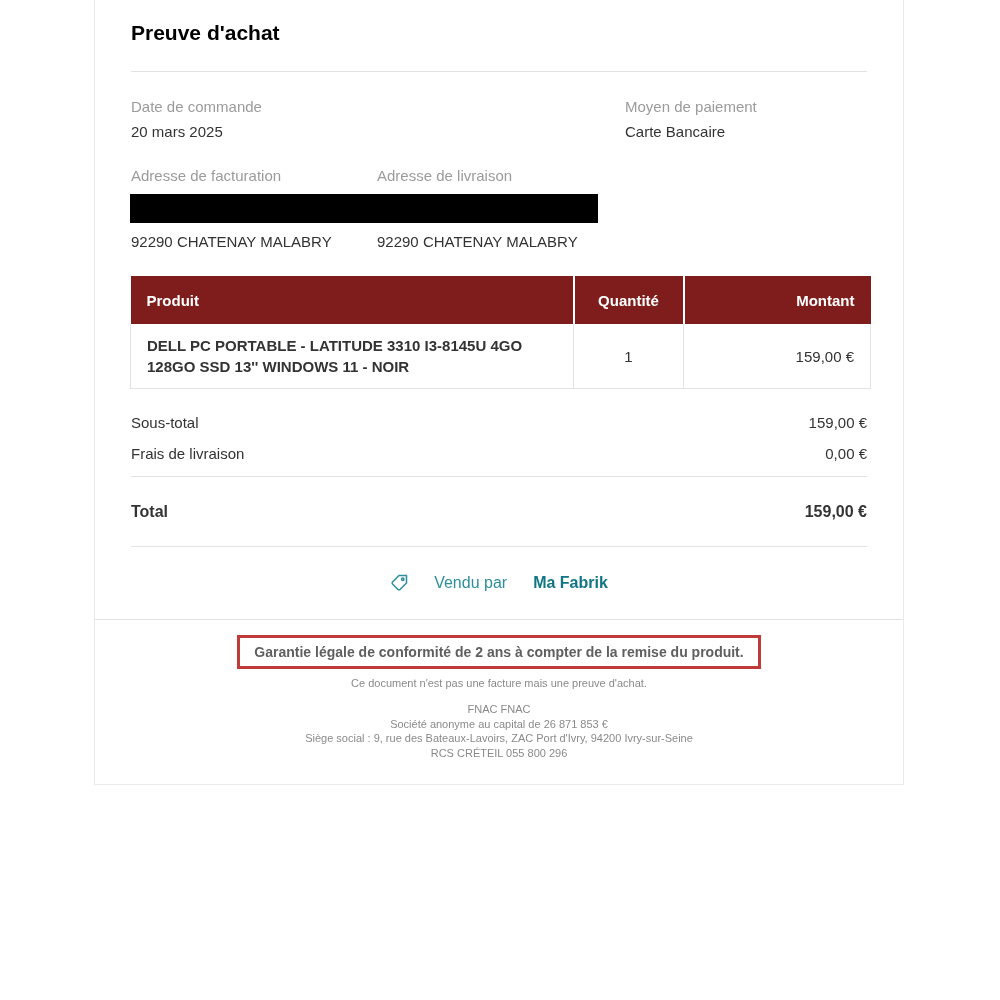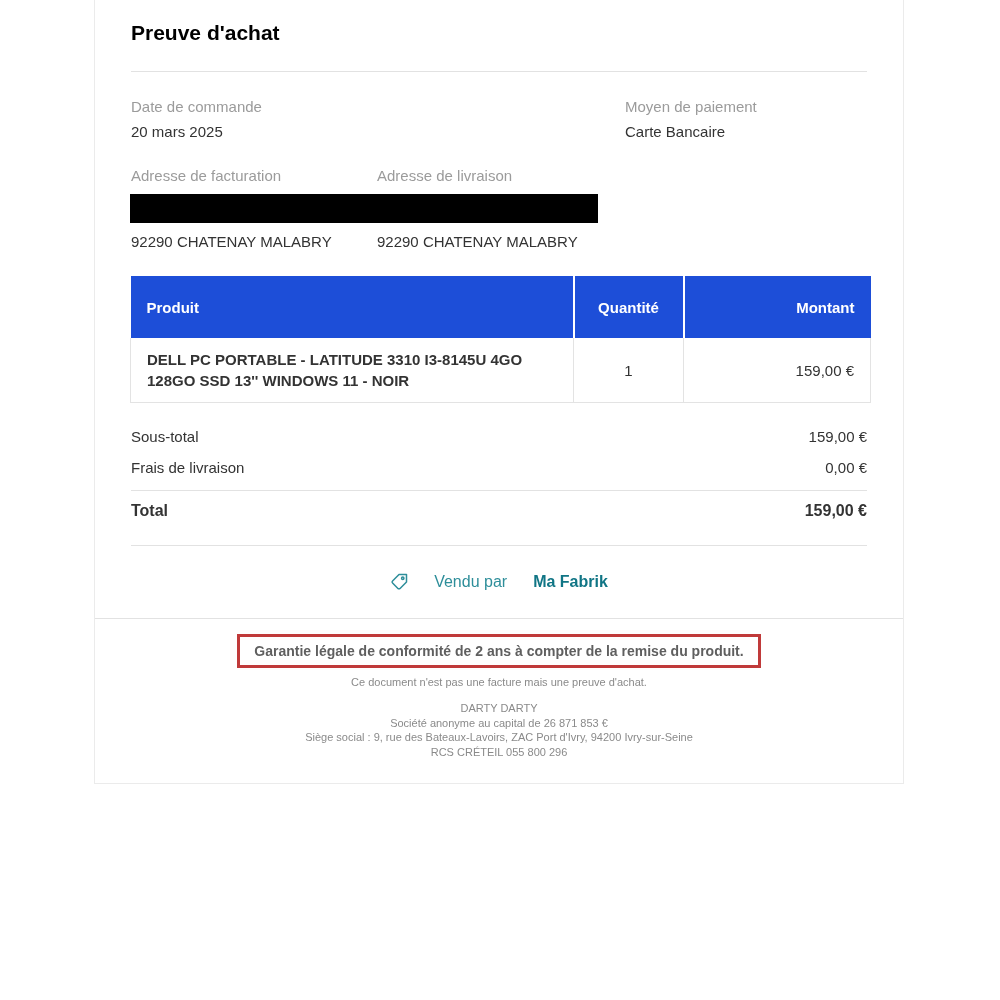--- a/index.html
+++ b/index.html
@@ -78,26 +78,26 @@
   }
 
   table.items {
     margin-top: 24px;
     margin-left: -1px;
     width: 740px;
     border-collapse: collapse;
     table-layout: fixed;
   }
   table.items th {
-    background: #1d4ed8;
+    background: #7f1d1d;
     color: #ffffff;
     font-size: 15px;
     font-weight: bold;
     height: 38px;
-    padding: 12px 16px;
+    padding: 5px 16px;
     text-align: left;
   }
   table.items th + th { border-left: 2px solid #ffffff; }
   table.items th.col-qty { text-align: center; }
   table.items th.col-amount { text-align: right; }
   table.items td {
     border: 1px solid #e3e3e3;
     border-top: none;
     font-size: 15px;
     color: #333333;
@@ -122,21 +122,21 @@
     line-height: 17px;
     margin-bottom: 14px;
   }
   .divider-totals { margin-top: 12px; }
   .grand-total {
     display: flex;
     justify-content: space-between;
     font-size: 16px;
     line-height: 20px;
     font-weight: bold;
-    margin-top: 10px;
+    margin-top: 25px;
   }
   .divider-grand { margin-top: 24px; }
 
   .seller-row {
     margin-top: 26px;
     display: flex;
     align-items: center;
     justify-content: center;
     gap: 26px;
     font-size: 16px;
@@ -262,19 +262,19 @@
       <span>Vendu par</span>
       <span class="seller-name">Ma Fabrik</span>
     </div>
 
   </div>
 
   <div class="card-footer">
     <div class="warranty-box">Garantie légale de conformité de 2 ans à compter de la remise du produit.</div>
     <div class="disclaimer">Ce document n'est pas une facture mais une preuve d'achat.</div>
     <div class="company-block">
-      <div>DARTY DARTY</div>
+      <div>FNAC FNAC</div>
       <div>Société anonyme au capital de 26 871 853 €</div>
       <div>Siège social : 9, rue des Bateaux-Lavoirs, ZAC Port d'Ivry, 94200 Ivry-sur-Seine</div>
       <div>RCS CRÉTEIL 055 800 296</div>
     </div>
   </div>
 </div>
 
 </body></html>

